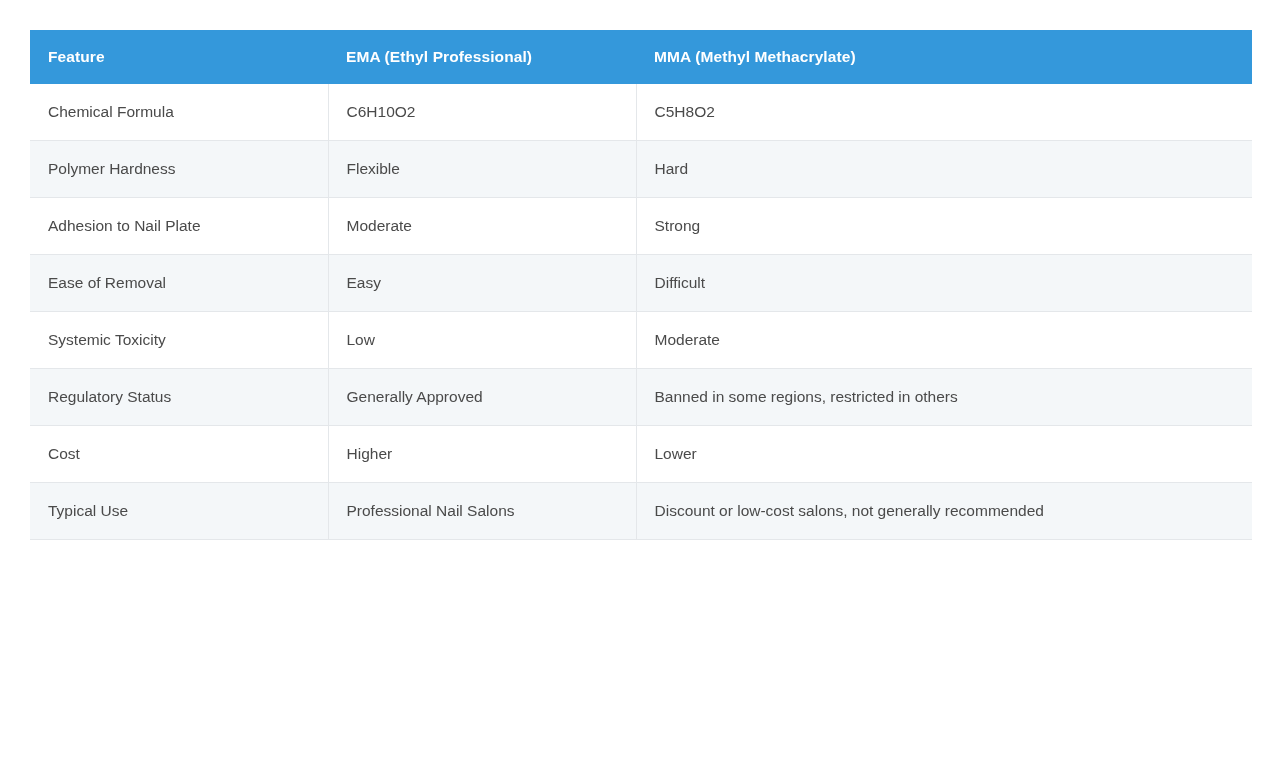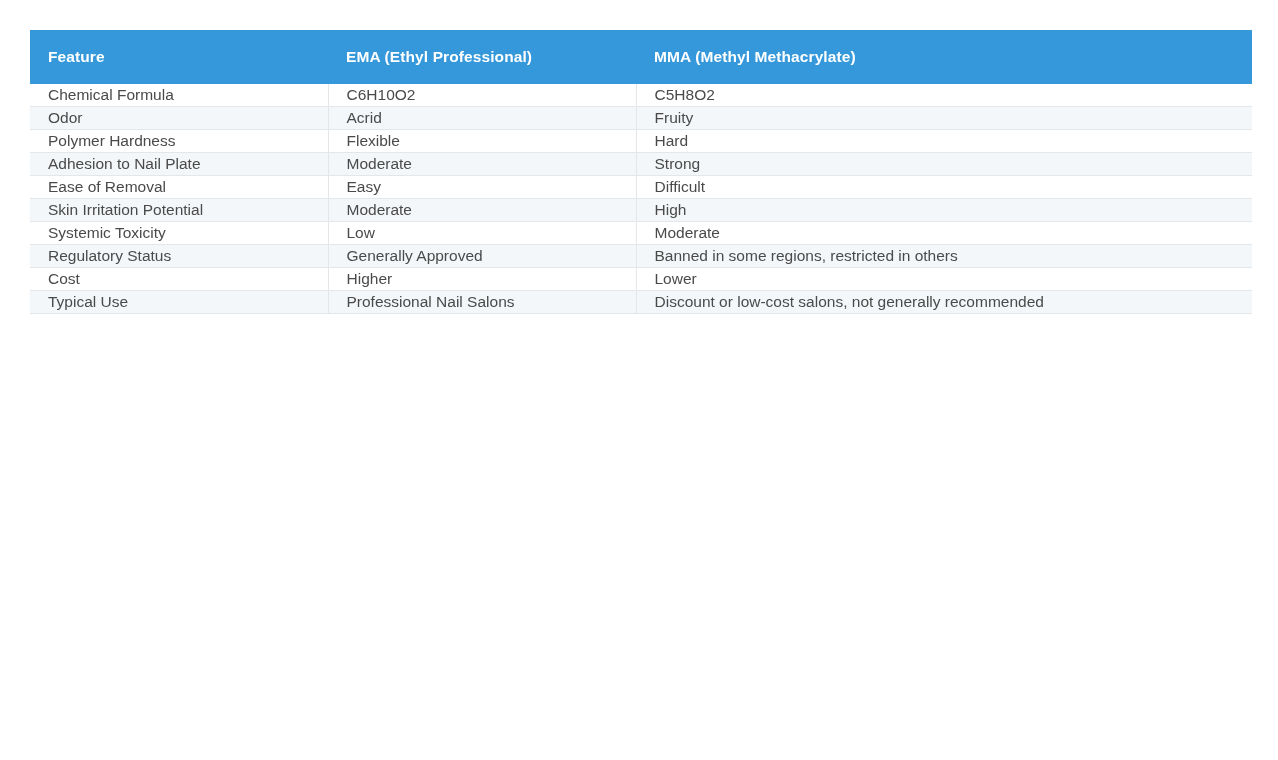--- a/index.html
+++ b/index.html
@@ -45,21 +45,21 @@
     padding: 18px 18px;
     border: none;
     letter-spacing: 0.1px;
   }
 
   table.comparison tbody td {
     font-size: 15.5px;
     color: #4a4a4a;
     font-weight: normal;
     text-align: left;
-    padding: 2px 18px;
+    padding: 19px 18px;
     border-bottom: 1px solid #e4e7ea;
     border-right: 1px solid #e4e7ea;
     vertical-align: middle;
     white-space: nowrap;
     overflow: hidden;
   }
 
   table.comparison tbody td:last-child {
     border-right: none;
   }
@@ -104,43 +104,33 @@
           </th>
         </tr>
       </thead>
       <tbody>
         <tr>
           <td>Chemical Formula</td>
           <td>C6H10O2</td>
           <td>C5H8O2</td>
         </tr>
         <tr>
-          <td>Odor</td>
-          <td>Acrid</td>
-          <td>Fruity</td>
-        </tr>
-        <tr>
           <td>Polymer Hardness</td>
           <td>Flexible</td>
           <td>Hard</td>
         </tr>
         <tr>
           <td>Adhesion to Nail Plate</td>
           <td>Moderate</td>
           <td>Strong</td>
         </tr>
         <tr>
           <td>Ease of Removal</td>
           <td>Easy</td>
           <td>Difficult</td>
-        </tr>
-        <tr>
-          <td>Skin Irritation Potential</td>
-          <td>Moderate</td>
-          <td>High</td>
         </tr>
         <tr>
           <td>Systemic Toxicity</td>
           <td>Low</td>
           <td>Moderate</td>
         </tr>
         <tr>
           <td>Regulatory Status</td>
           <td>Generally Approved</td>
           <td>Banned in some regions, restricted in others</td>

